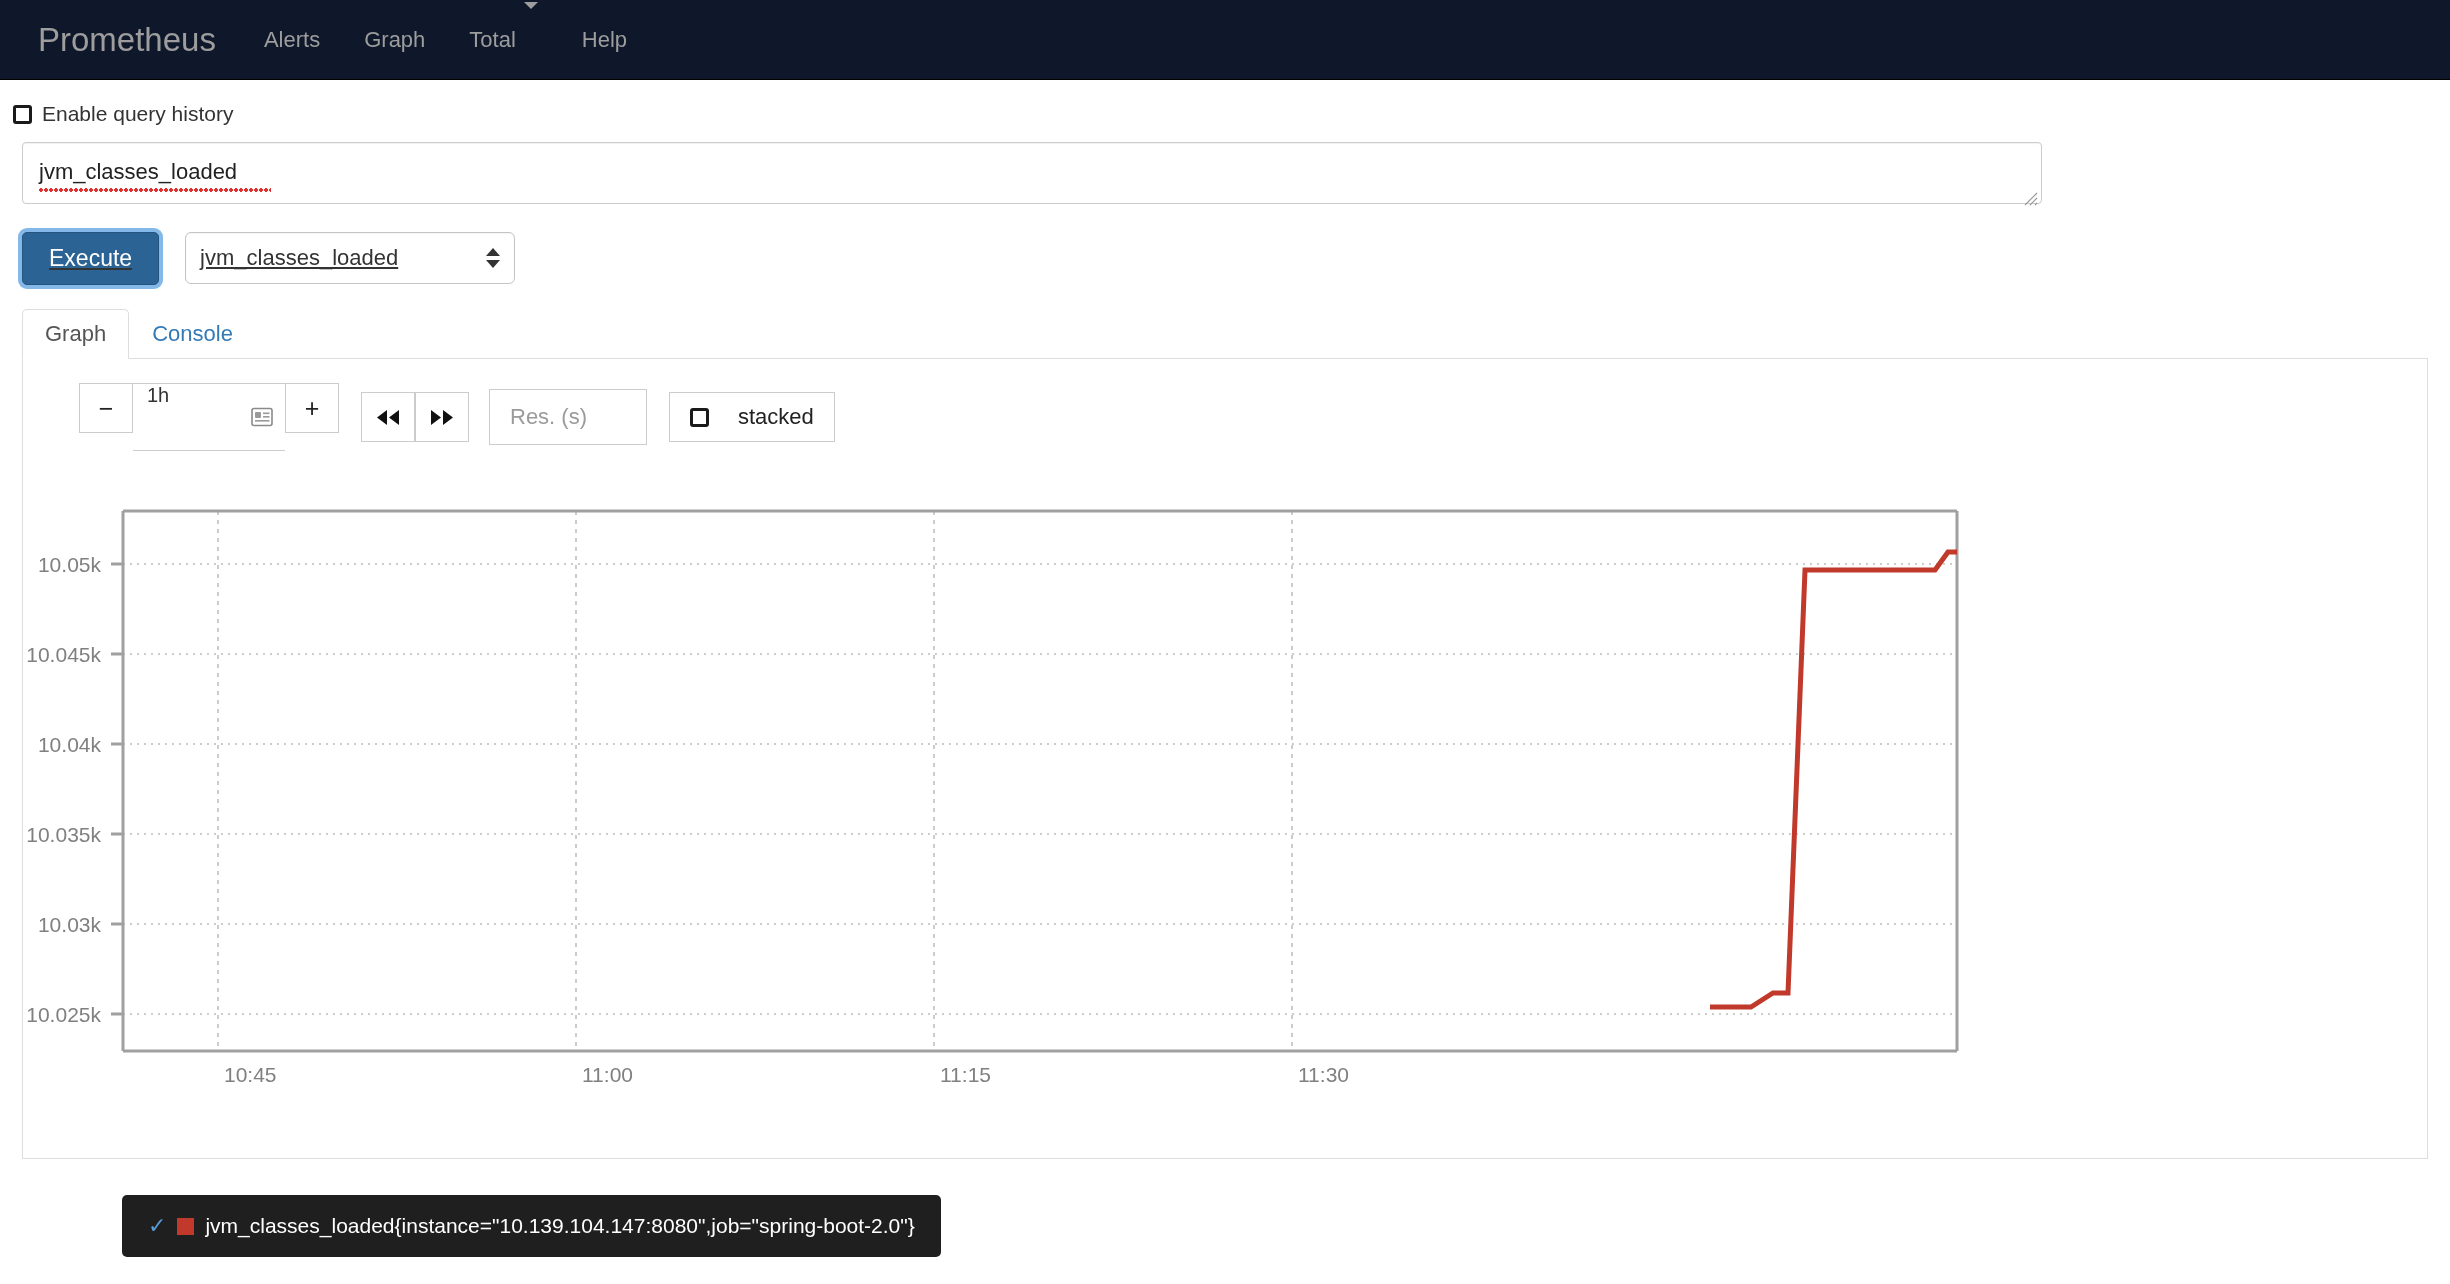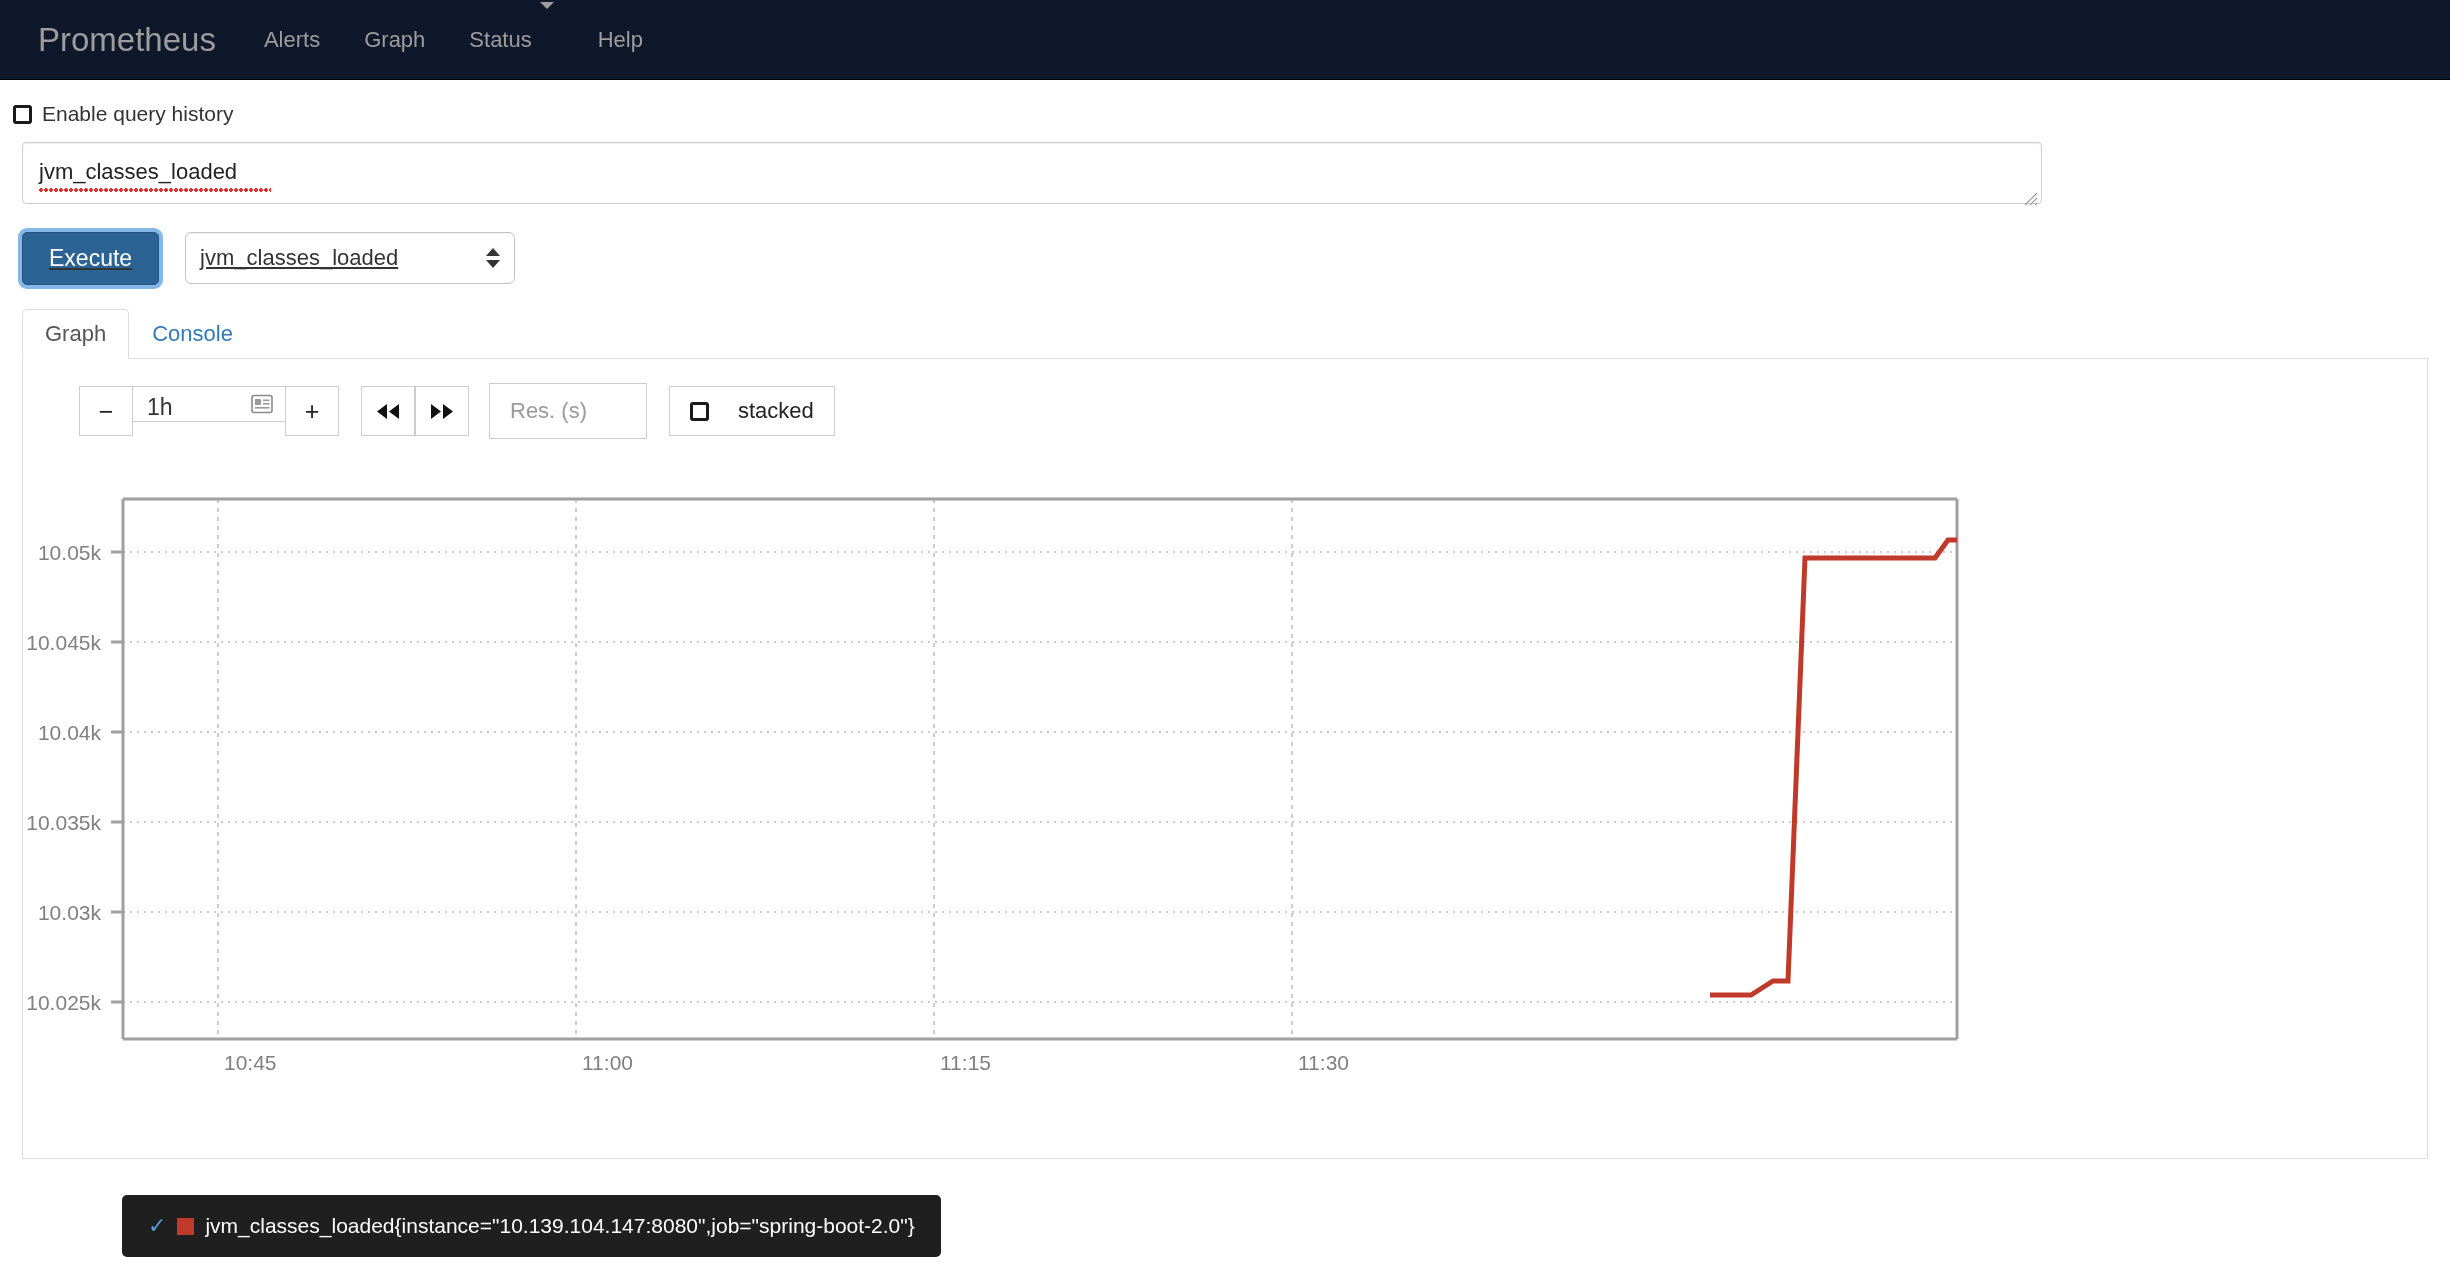--- a/index.html
+++ b/index.html
@@ -234,25 +234,25 @@
     cursor: pointer;
     font-family: "Liberation Sans", sans-serif;
     line-height: 1;
     user-select: none;
   }
   .ig-input {
     border: 1px solid #cccccc;
     border-left: none;
     border-right: none;
     background: #ffffff;
-    height: 36px;
-    display: flex;
-    align-items: flex-end;
+    height: 68px;
+    display: flex;
+    align-items: flex-start;
     padding: 0 14px;
-    font-size: 23px;
+    font-size: 20px;
     color: #333;
     position: relative;
     cursor: text;
   }
   .w-range { width: 152px; }
   .w-until { width: 286px; }
   .range-icon { position: absolute; right: 12px; top: 50%; transform: translateY(-50%); }
   .ph { color: #9b9b9b; }
   .std-box {
     border: 1px solid #cccccc;
@@ -329,21 +329,21 @@
 
 <div class="navbar">
   <a class="navbar-brand">Prometheus</a>
   <a class="nav-link">
     <span>Alerts</span>
   </a>
   <a class="nav-link">
     <span>Graph</span>
   </a>
   <a class="nav-link">
-    <span>Status</span>
+    <span>Total</span>
     <span class="caret"></span>
   </a>
   <a class="nav-link">
     <span>Help</span>
   </a>
 </div>
 
 <div class="container">
 
   <div class="query-history">

